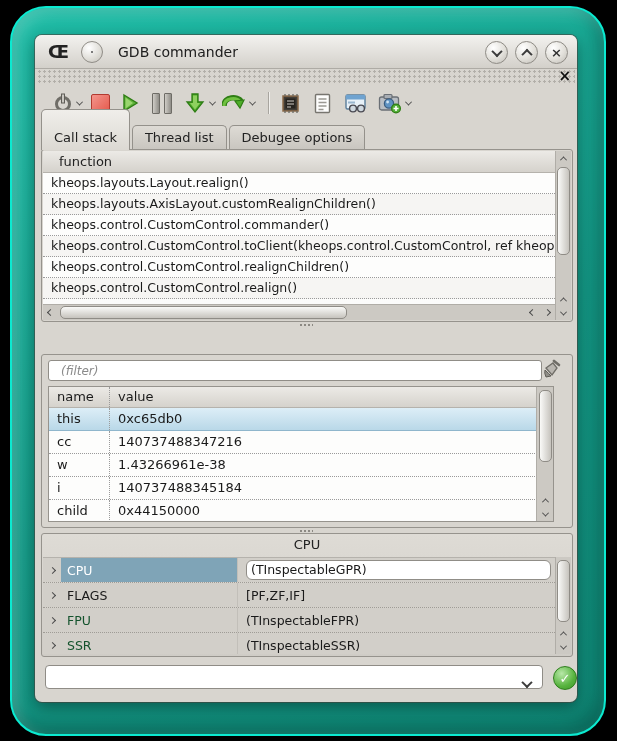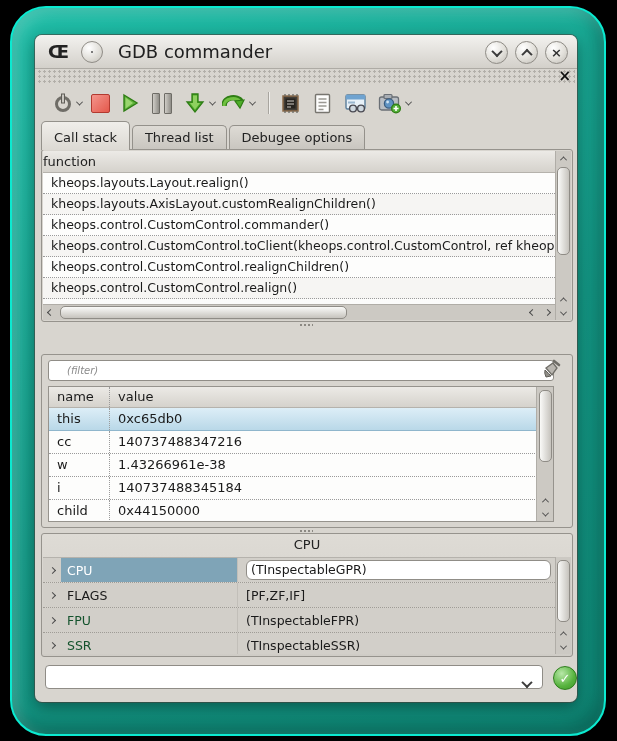--- a/index.html
+++ b/index.html
@@ -19,21 +19,21 @@
 
   
   .titlebar{position:absolute;left:0;top:0;width:100%;height:33px;border-radius:7px 7px 0 0;
             background:linear-gradient(#f3f2ef,#d3d0ca);border-bottom:1px solid #aeaba5;
             display:flex;align-items:center;}
   .logo{font-weight:bold;font-size:18px;margin-left:13px;color:#222;letter-spacing:-1px;}
   .menu-circle{width:20px;height:20px;border-radius:50%;margin-left:13px;position:relative;
                background:radial-gradient(circle at 35% 30%,#fff,#dedcd6 60%,#c2bfb9);
                border:1px solid #908d87;}
   .menu-circle i{position:absolute;left:9px;top:9px;width:2px;height:2px;background:#555;border-radius:50%;}
-  .wtitle{font-size:18px;margin-left:15px;color:#202020;}
+  .wtitle{font-size:14px;margin-left:15px;color:#202020;}
   .tbuttons{position:absolute;right:9px;top:6px;display:flex;gap:7px;}
   .circle-btn{width:21px;height:21px;border-radius:50%;position:relative;
               background:radial-gradient(circle at 35% 28%,#ffffff,#e2e0da 55%,#bfbcb6);
               border:1px solid #8f8c86;display:flex;align-items:center;justify-content:center;}
   .xglyph{font-size:13px;font-weight:bold;color:#333;line-height:1;}
 
   
   .chv{display:inline-block;width:6px;height:6px;border:solid #3c3c3c;border-width:0 2px 2px 0;}
   .chv.down{transform:rotate(45deg) translate(-1px,-1px);}
   .chv.up{transform:rotate(-135deg) translate(-1px,-1px);}
@@ -54,28 +54,28 @@
   .stop-sq{width:17px;height:17px;border-radius:2px;border:1px solid #b23a30;
            background:linear-gradient(135deg,#f4958c,#e4594c);}
   .pause-bars{display:flex;gap:4px;}
   .pause-bars i{width:6px;height:19px;border:1px solid #6e6c66;border-radius:1px;
                 background:linear-gradient(90deg,#cfccc6,#908e88);}
 
   
   .tabbar{position:absolute;display:flex;align-items:flex-end;height:27px;}
   .tab{font-size:13px;padding:4px 12px 5px 12px;border:1px solid #94918b;border-bottom:none;
        border-radius:5px 5px 0 0;background:linear-gradient(#dedbd5,#c8c5bf);margin-right:2px;color:#222;}
-  .tab.active{background:linear-gradient(#f0eeea,#dcd9d3);padding-top:8px;position:relative;z-index:2;}
+  .tab.active{background:linear-gradient(#f0eeea,#dcd9d3);padding-top:20px;position:relative;z-index:2;}
 
   
   .panel{position:absolute;border:1px solid #96938d;border-radius:3px;background:#d8d5cf;}
 
   
   .cs-content{position:absolute;left:1px;top:1px;right:17px;bottom:17px;background:#fbfbfa;overflow:hidden;}
-  .grid-header{height:21px;line-height:21px;padding-left:0;font-size:13px;color:#222;
+  .grid-header{height:21px;line-height:21px;padding-left:16px;font-size:13px;color:#222;
                background:linear-gradient(#eceae6,#d5d2cc);border-bottom:1px solid #b5b2ac;}
   .cs-row{height:20px;line-height:20px;font-size:12.5px;padding-left:8px;white-space:nowrap;
           border-bottom:1px dotted #9a9a9a;background:#fdfdfc;}
   .cs-row:nth-child(odd){background:#f6f5f3;}
 
   
   .vscroll{position:absolute;right:1px;top:1px;bottom:1px;width:15px;background:#ccc9c3;
            border-left:1px solid #b0ada7;display:flex;flex-direction:column;align-items:center;}
   .hscroll{position:absolute;left:1px;right:17px;bottom:1px;height:15px;background:#ccc9c3;
            border-top:1px solid #b0ada7;display:flex;align-items:center;}
@@ -85,21 +85,21 @@
   .thumb-h{height:11px;border-radius:5px;background:linear-gradient(#fafaf8,#c6c3bd);
            border:1px solid #8f8c86;margin:0 2px;}
   .spacer{flex:1;}
 
   
   .split-dots{position:absolute;left:50%;transform:translateX(-50%);width:14px;height:4px;
               background-image:radial-gradient(#8c8983 1px,transparent 1.2px);background-size:4px 4px;}
 
   
   .filter-input{position:absolute;left:6px;top:5px;width:468px;height:19px;border:1px solid #908d87;
-                border-radius:3px;background:#fff;font-size:10px;padding:0 18px;outline:none;
+                border-radius:3px;background:#fff;font-size:12px;padding:0 12px;outline:none;
                 font-family:"DejaVu Sans","Liberation Sans",sans-serif;}
   .filter-input::placeholder{font-style:italic;color:#8a8a8a;}
   .v-table{position:absolute;left:6px;top:31px;width:504px;height:134px;border:1px solid #96938d;
            background:#fbfbfa;overflow:hidden;}
   .v-head{display:flex;height:20px;line-height:20px;font-size:13px;
           background:linear-gradient(#eceae6,#d5d2cc);border-bottom:1px solid #b5b2ac;}
   .v-head span{padding-left:8px;}
   .v-name-col{width:52px;border-right:1px dotted #9a9a9a;flex:none;}
   .v-row{display:flex;height:22px;line-height:22px;font-size:13px;border-bottom:1px dotted #9a9a9a;
          background:#fdfdfc;}

